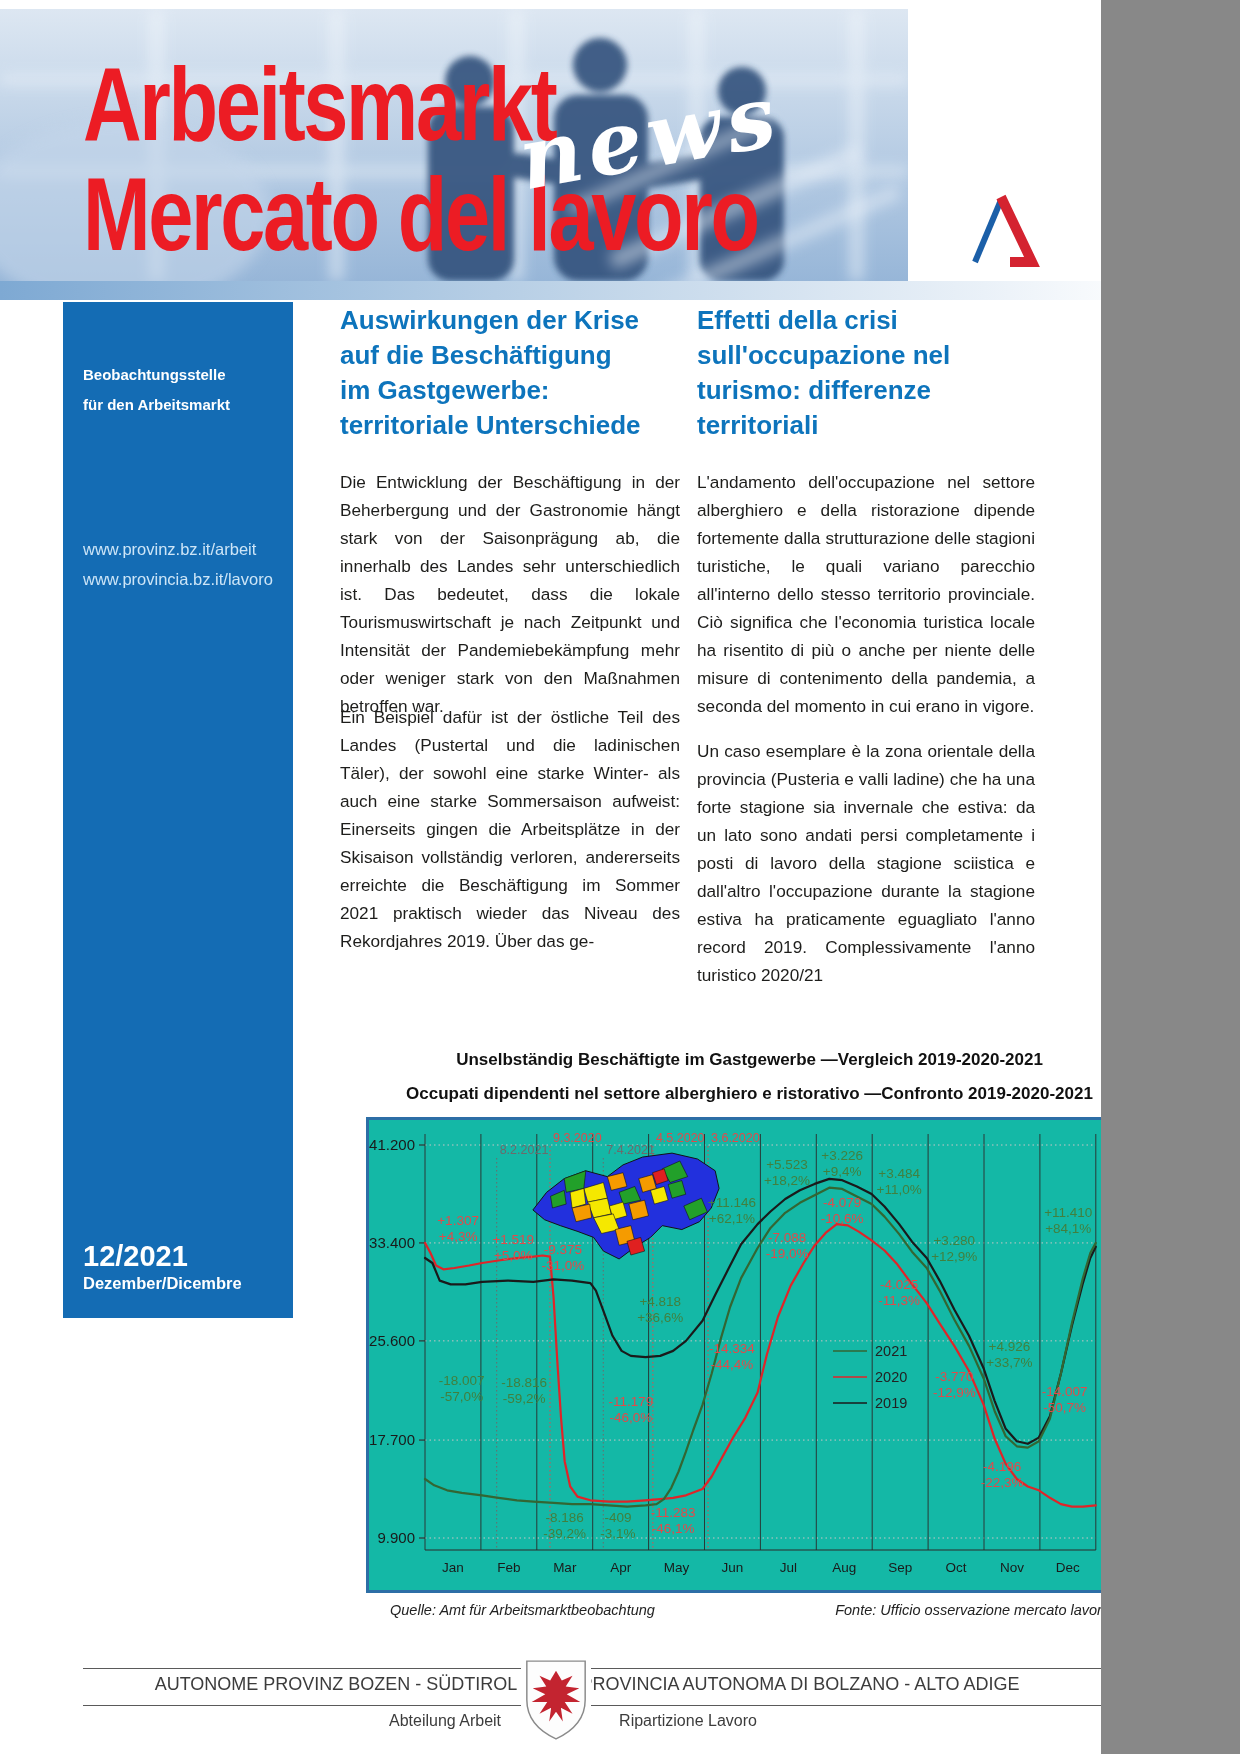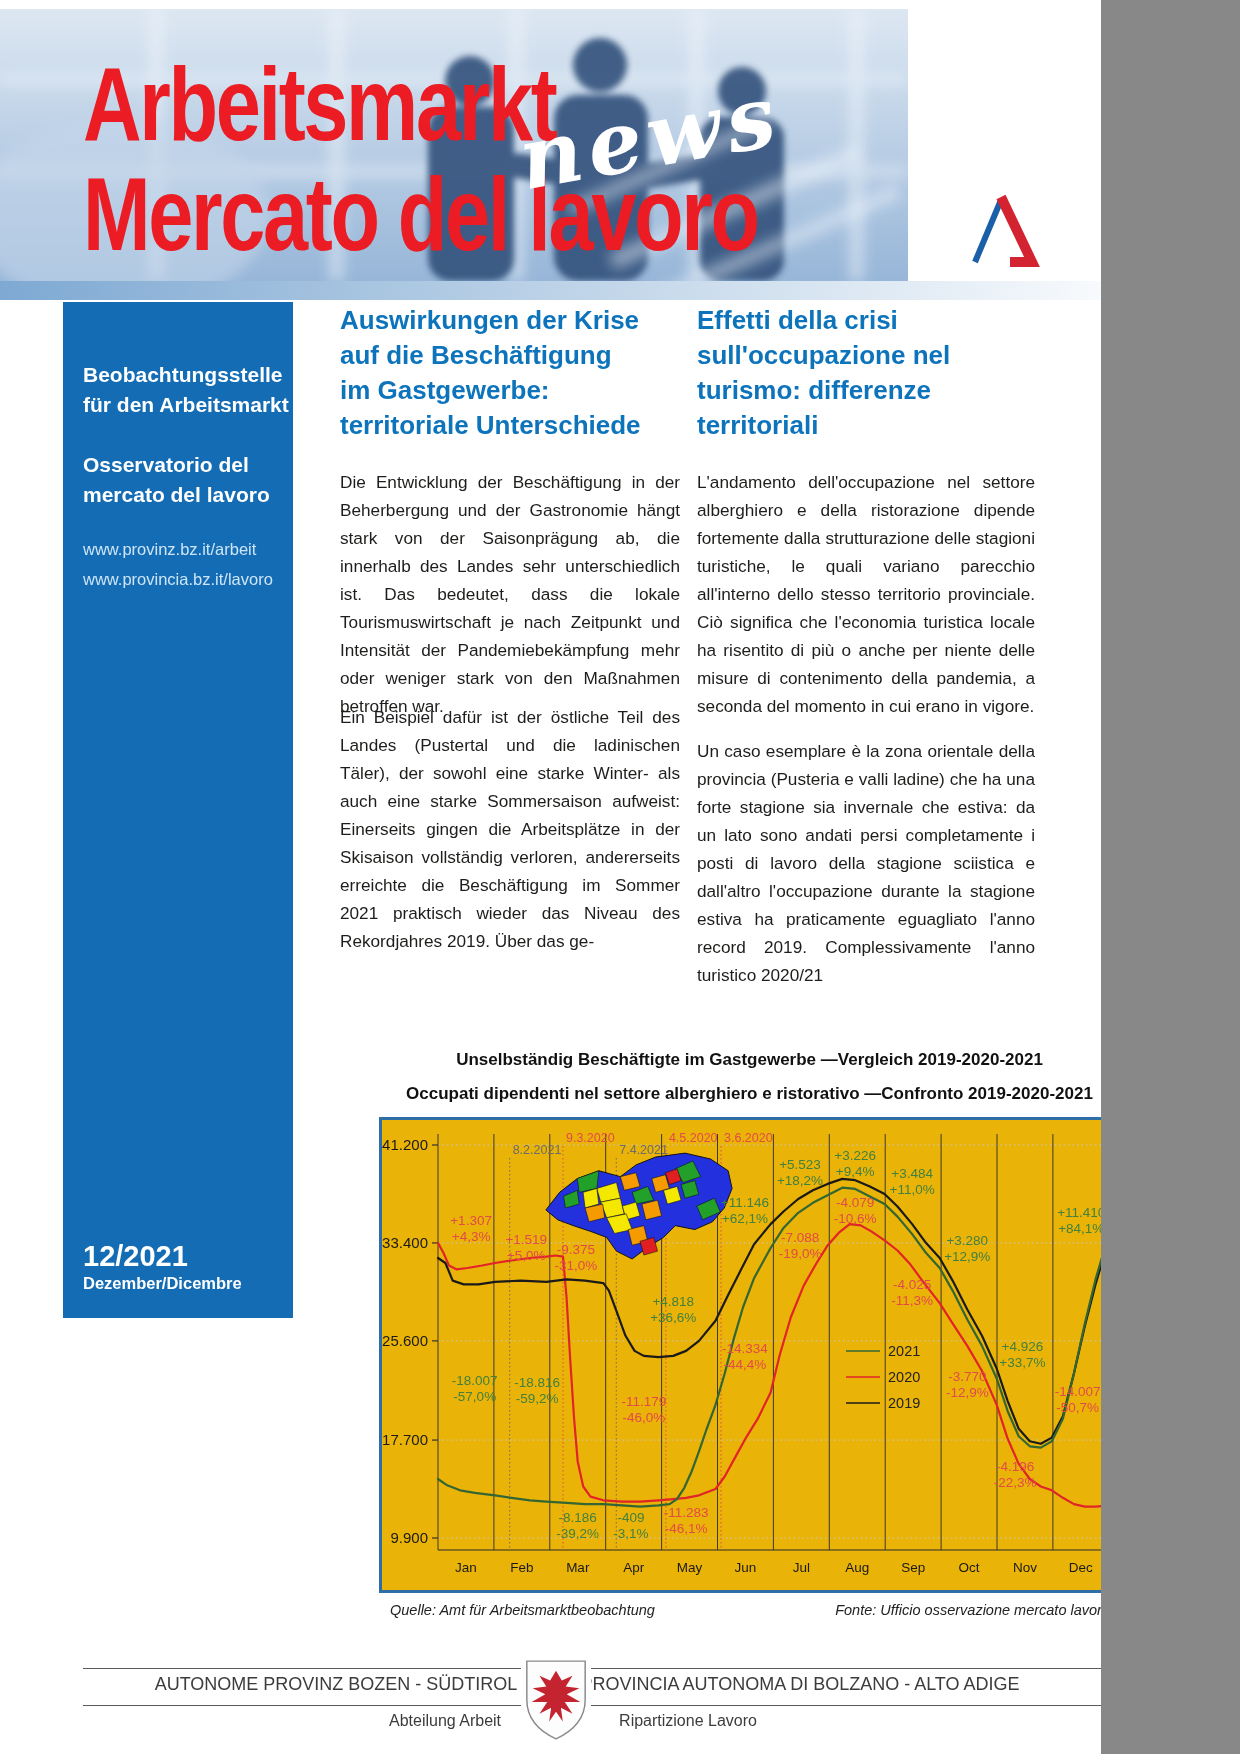--- a/index.html
+++ b/index.html
@@ -15,38 +15,38 @@
       letter-spacing:-3px;transform:scaleX(.78);transform-origin:left top;white-space:nowrap;}
   .t1{left:83px;top:52px;}
   .t2{left:83px;top:162px;}
   .t-news{left:518px;top:86px;color:#ffffff;font-family:"DejaVu Serif",serif;
       font-style:italic;font-weight:bold;font-size:86px;letter-spacing:6px;
       transform:rotate(-10deg);}
   .logo{left:966px;top:190px;}
 
   
   .sidebar{left:63px;top:302px;width:230px;height:1016px;background:#146cb4;color:#fff;}
-  .sb-org{position:absolute;left:20px;font-weight:bold;font-size:21px;line-height:30px;white-space:pre-line;}
+  .sb-org{position:absolute;left:20px;font-weight:bold;font-size:15px;line-height:30px;white-space:pre-line;}
   .sb-url{position:absolute;left:20px;font-size:16.5px;line-height:30px;color:#cde5f7;white-space:pre-line;}
   .sb-issue{position:absolute;left:20px;top:938px;font-weight:bold;font-size:29px;}
   .sb-issue-sub{position:absolute;left:20px;top:972px;font-weight:bold;font-size:16.5px;}
 
   
   .headline{position:absolute;top:303px;color:#0d74bc;font-weight:bold;
       font-size:26px;line-height:35px;white-space:pre-line;}
   .col-de{left:340px;width:340px;}
   .col-it{left:697px;width:338px;}
   .para{position:absolute;font-size:17.2px;line-height:28px;color:#1d1d1b;
       text-align:justify;}
 
   
   .chart-titles{left:382px;top:1038px;width:735px;text-align:center;color:#111;}
   .ct-b{font-weight:bold;font-size:17px;line-height:25px;margin-top:9px;}
   .ct-n{font-size:16.5px;line-height:25px;}
-  .chart-box{left:379px;top:1117px;width:735px;height:470px;border:3px solid #2d6ea6;background:#eab308;}
+  .chart-box{left:366px;top:1117px;width:735px;height:470px;border:3px solid #2d6ea6;background:#14b8a6;}
   .chart-box svg{position:absolute;left:0;top:0;}
   .map-svg{left:158px !important;top:26px !important;}
   .src-line{top:1602px;font-size:14.5px;font-style:italic;color:#222;}
   .src-de{left:390px;}
   .src-it{left:382px;width:728px;text-align:right;}
 
   
   .rule{left:83px;width:1074px;height:0;border-top:1.5px solid #5a5a5a;}
   .rule1{top:1668px;} .rule2{top:1705px;}
   .foot-top{top:1674px;font-size:18px;color:#3c3c3c;transform:translateX(-50%);white-space:nowrap;}
@@ -111,22 +111,20 @@
   <div class="abs logo">
     <svg width="74" height="80" viewBox="0 0 74 80">
       <polyline points="9,72 35,10" fill="none" stroke="#1b5fa8" stroke-width="6"></polyline>
       <polyline points="35,7 66,72 44,72" fill="none" stroke="#d42330" stroke-width="10" stroke-linejoin="miter"></polyline>
     </svg>
   </div>
 
   <div class="abs sidebar">
     <div class="sb-org" style="top:58px">Beobachtungsstelle
 für den Arbeitsmarkt</div>
-    <div class="sb-org" style="top:148px">Osservatorio del
-mercato del lavoro</div>
     <div class="sb-url" style="top:232px">www.provinz.bz.it/arbeit</div>
     <div class="sb-url" style="top:262px">www.provincia.bz.it/lavoro</div>
     <div class="sb-issue">12/2021</div>
     <div class="sb-issue-sub">Dezember/Dicembre</div>
   </div>
 
   <div class="headline col-de">Auswirkungen der Krise
 auf die Beschäftigung
 im Gastgewerbe:
 territoriale Unterschiede</div>

